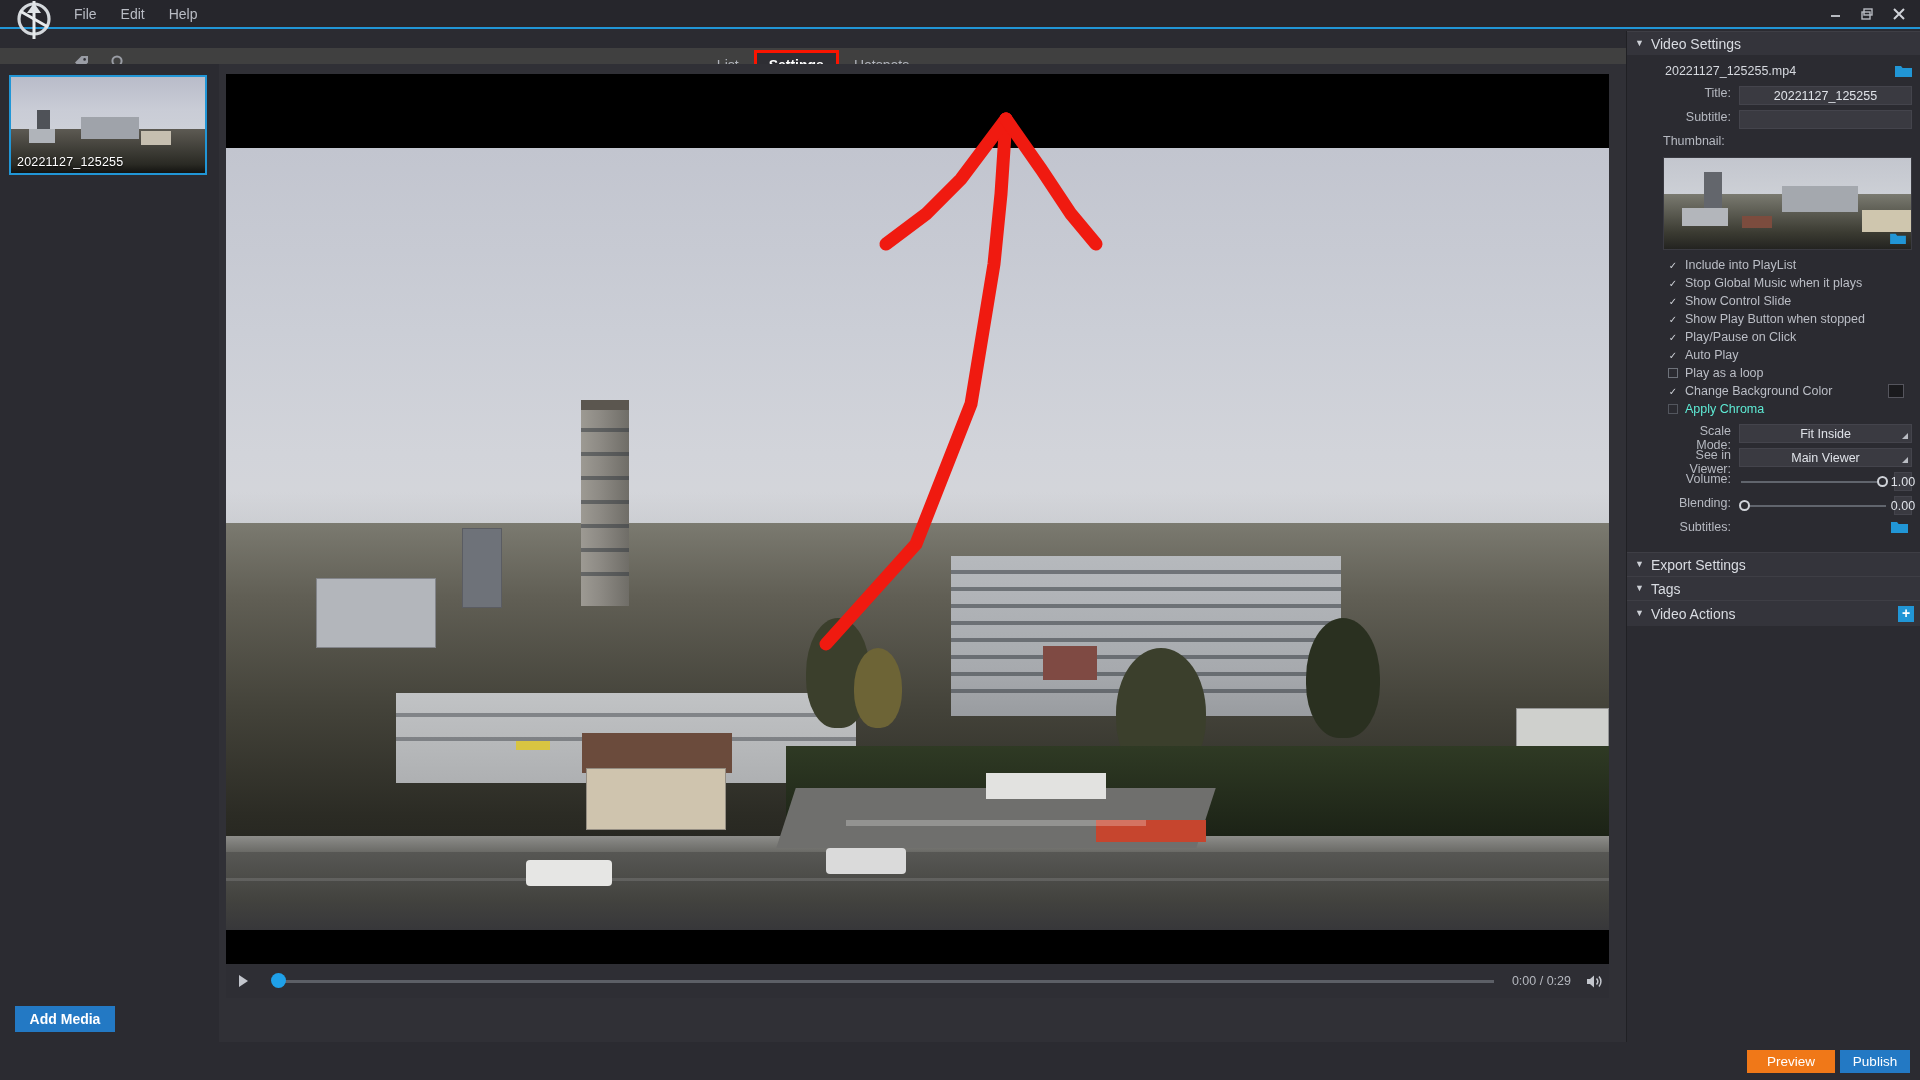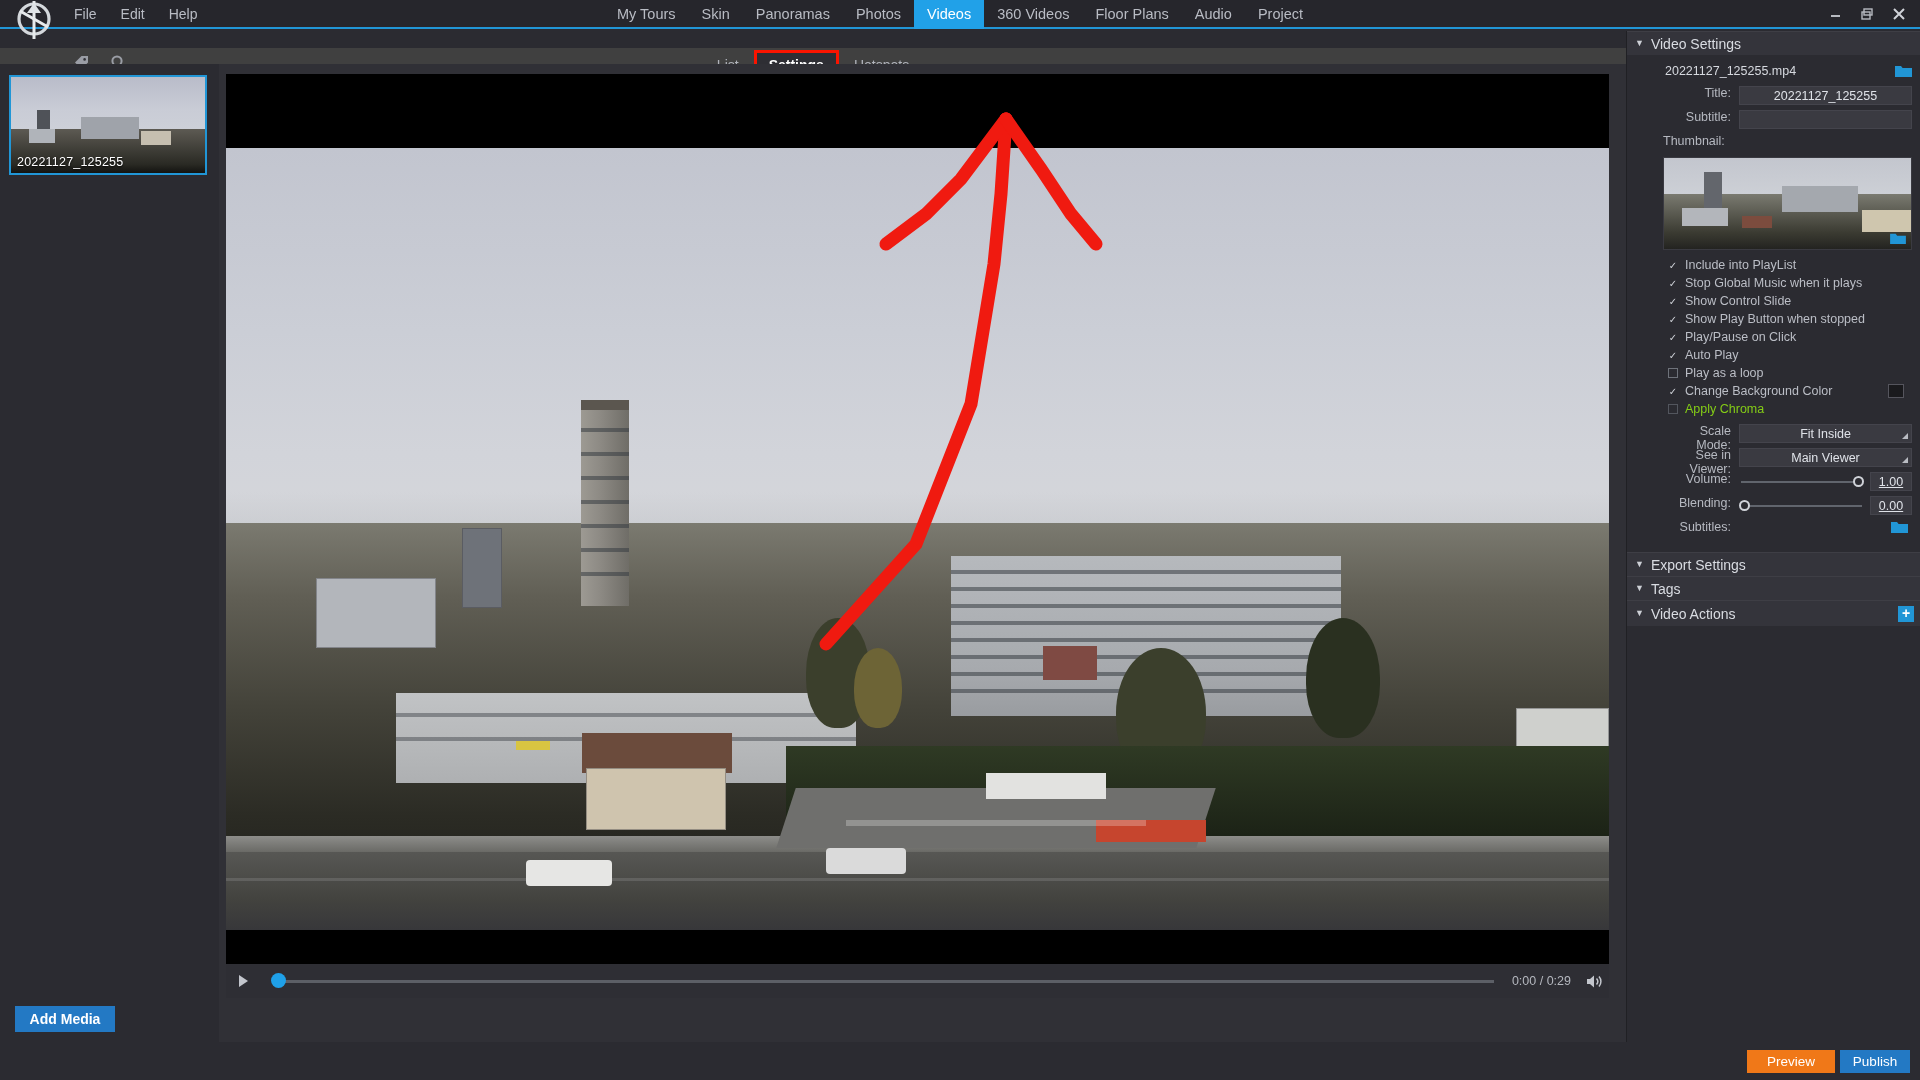--- a/index.html
+++ b/index.html
@@ -195,38 +195,38 @@
     background: #1b1c1f; margin-bottom: 6px; border: 1px solid #3a3a41;
   }
   .chk-row { display:flex; align-items:center; height: 18px; gap: 7px; padding-left: 5px; }
   .chk {
     width: 10px; height: 10px; border: 1px solid #6e727a; display:flex;
     align-items:center; justify-content:center; font-size: 10px; color:#cfd2d8;
     background: transparent; flex: none;
   }
   .chk.on { border-color: transparent; }
   .chk-label { font-size: 12.5px; color: #bbbec6; }
-  .chk-label.dim { color: #84cc16; }
+  .chk-label.dim { color: #5eead4; }
   .color-swatch {
     position:absolute; right: 8px; width: 16px; height: 14px; background: #1a1a1d;
     border: 1px solid #55555d;
   }
   .combo {
     flex: 1; height: 19px; background: #3a3a41; border: 1px solid #44444c;
     font-size: 12.5px; color: #dfe2e8; display:flex; align-items:center;
     justify-content:center; position: relative;
   }
   .combo:after {
     content:''; position:absolute; right: 3px; bottom: 3px;
     border-left: 6px solid transparent; border-bottom: 6px solid #b9bcc3;
   }
   .slider-wrap { flex: 1; position: relative; height: 19px; display:flex; align-items:center; }
   .slider-track { position:absolute; left: 2px; right: 2px; height: 2px; background: #61656d; }
   .slider-knob { position:absolute; width: 11px; height: 11px; border-radius: 50%; border: 2px solid #cfd2d8; box-sizing: border-box; background: #2b2b31; }
-  .numbox { width: 42px; height: 19px; background: #3a3a41; border: 1px solid #44444c; font-size: 12.5px; color: #dfe2e8; display:flex; align-items:center; justify-content:center; margin-left: 6px; text-decoration: underline; }
+  .numbox { width: 18px; height: 19px; background: #3a3a41; border: 1px solid #44444c; font-size: 12.5px; color: #dfe2e8; display:flex; align-items:center; justify-content:center; margin-left: 6px; }
   .numbox.dim { color: #83878f; background: #35353c; }
   #tag-input {
     width: 258px; height: 21px; background: #35353c; border: 1px solid #44444c;
     font-size: 12.5px; color: #9fa3ab; font-style: italic; display:flex; align-items:center;
     padding-left: 6px; position: relative; margin-left: 2px;
   }
   #tag-input:after { content:''; position:absolute; right: 3px; bottom: 3px; border-left: 6px solid transparent; border-bottom: 6px solid #9a9ea6; }
   .plus-btn {
     position:absolute; right: 6px; width: 16px; height: 16px; background: #2196d6;
     color: #fff; font-size: 14px; line-height: 15px; text-align:center; font-weight: bold;
@@ -246,31 +246,20 @@
         <path d="M20 4 L20 42" stroke="#e7eaec" stroke-width="3"></path>
         <path d="M6 14 L34 30" stroke="#e7eaec" stroke-width="3"></path>
         <path d="M20 6 L13 16 L27 16 Z" fill="#dfe3e6"></path>
       </svg>
     </div>
   </div>
   <div class="menu-item">File</div>
   <div class="menu-item">Edit</div>
   <div class="menu-item">Help</div>
 
-  <div id="main-tabs">
-    <div class="main-tab">My Tours</div>
-    <div class="main-tab">Skin</div>
-    <div class="main-tab">Panoramas</div>
-    <div class="main-tab">Photos</div>
-    <div class="main-tab active">Videos</div>
-    <div class="main-tab">360 Videos</div>
-    <div class="main-tab">Floor Plans</div>
-    <div class="main-tab">Audio</div>
-    <div class="main-tab">Project</div>
-  </div>
 
   <div id="win-controls">
     <div class="win-btn">
       <svg width="13" height="13" viewBox="0 0 13 13">
           <rect x="2" y="7" width="9" height="2" fill="#b7bac1"></rect>
         </svg>
     </div>
     <div class="win-btn">
       <svg width="14" height="14" viewBox="0 0 14 14">
         <rect x="4" y="2" width="8" height="6" fill="none" stroke="#b7bac1" stroke-width="1.4"></rect>

